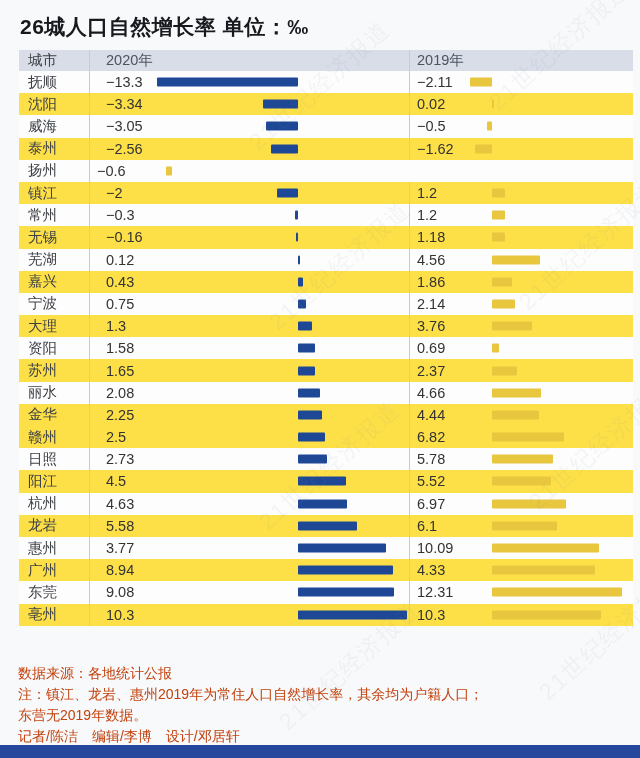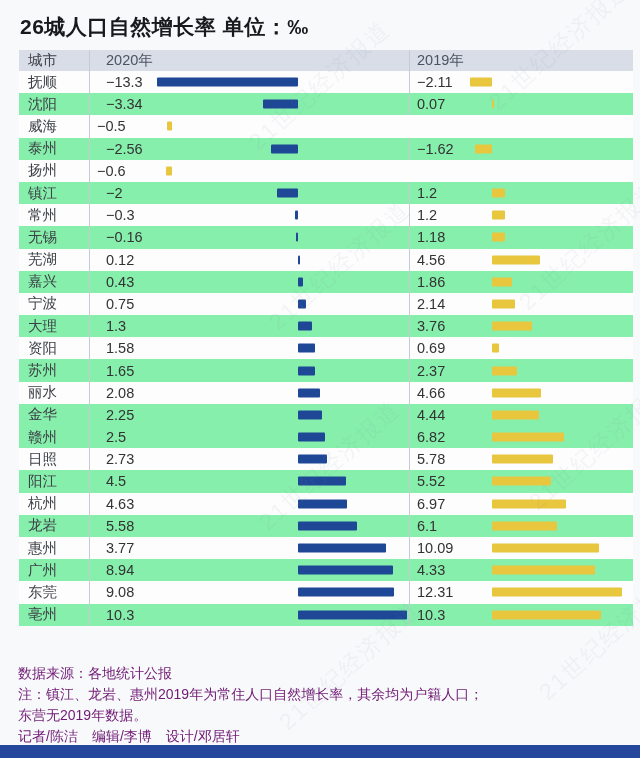--- a/index.html
+++ b/index.html
@@ -2,28 +2,28 @@
 <html><head>
 <meta charset="utf-8">
 <style>
   html,body{margin:0;padding:0;}
   body{width:640px;height:758px;background:#f2f4f7;font-family:"Liberation Sans","DejaVu Sans",sans-serif;}
   .page{position:relative;width:640px;height:758px;background:#f8f9fb;overflow:hidden;}
   .title{margin:0;padding:13px 0 0 20px;font-size:21px;font-weight:bold;color:#17191d;letter-spacing:.5px;}
   .chart{position:absolute;left:19px;top:50px;width:614px;}
   .hrow{display:flex;height:21px;background:#d8dde8;align-items:center;font-size:14.5px;color:#4d5460;}
   .row{display:flex;height:22.2px;align-items:center;font-size:14.5px;color:#333;background:#fdfdfe;}
-  .row.alt{background:#86efac;}
+  .row.alt{background:#fde047;}
   .c-city{width:70px;padding-left:9px;box-sizing:border-box;color:#3d4046;height:100%;display:flex;align-items:center;}
   .c-2020{width:320px;box-sizing:border-box;position:relative;height:100%;display:flex;align-items:center;padding-left:16px;border-left:1px solid #c5cad4;}
   .c-2019{flex:1;box-sizing:border-box;position:relative;height:100%;display:flex;align-items:center;padding-left:7px;border-left:1px solid #c5cad4;}
   .bar{position:absolute;top:50%;transform:translateY(-50%);height:9px;border-radius:1px;}
   .bar.b2020{background:#1e4796;}
   .bar.b2019{background:#e8c63e;}
-  .footer{position:absolute;left:18px;top:663px;font-size:14px;line-height:21px;color:#701a75;width:600px;}
+  .footer{position:absolute;left:18px;top:663px;font-size:14px;line-height:21px;color:#c2410c;width:600px;}
   .bottom-bar{position:absolute;left:0;bottom:0;width:640px;height:13px;background:#26489c;}
   .wm{position:absolute;font-size:23px;color:#7e899b;opacity:.08;transform:rotate(-42deg);white-space:nowrap;pointer-events:none;letter-spacing:2px;}
 </style>
 </head>
 <body>
 
 <div class="page">
 
   <h1 class="title">26城人口自然增长率 单位：‰</h1>
 
@@ -45,26 +45,30 @@
             <div class="bar b2019" style="width: 22.366px; left: 59.634px;"></div>
           </div>
         </div>
         <div class="row alt">
           <div class="c-city">沈阳</div>
           <div class="c-2020">
             <span>−3.34</span>
             <div class="bar b2020" style="width: 35.404px; left: 172.596px;"></div>
           </div>
           <div class="c-2019">
-            <span>0.07</span>
+            <span>0.02</span>
             <div class="bar b2019" style="width: 1.5px; left: 82px;"></div>
           </div>
         </div>
         <div class="row">
           <div class="c-city">威海</div>
+          <div class="c-2020">
+            <span>−3.05</span>
+            <div class="bar b2020" style="width: 32.33px; left: 175.67px;"></div>
+          </div>
           <div class="c-2019">
             <span>−0.5</span>
             <div class="bar b2019" style="width: 5.3px; left: 76.7px;"></div>
           </div>
         </div>
         <div class="row alt">
           <div class="c-city">泰州</div>
           <div class="c-2020">
             <span>−2.56</span>
             <div class="bar b2020" style="width: 27.136px; left: 180.864px;"></div>

